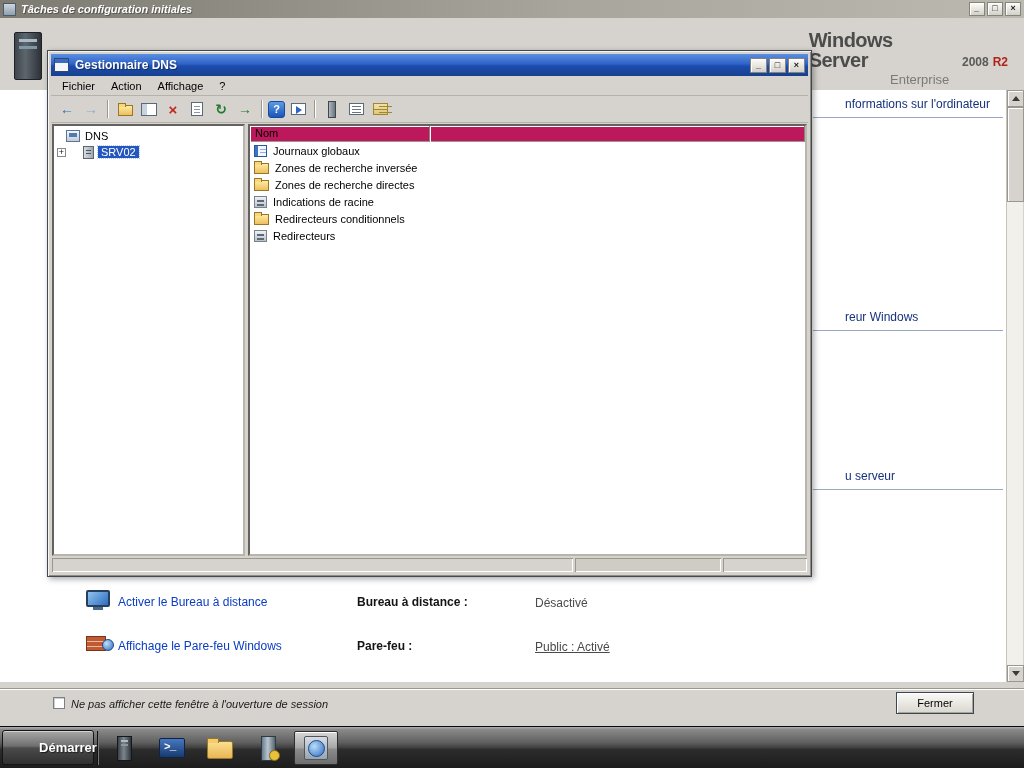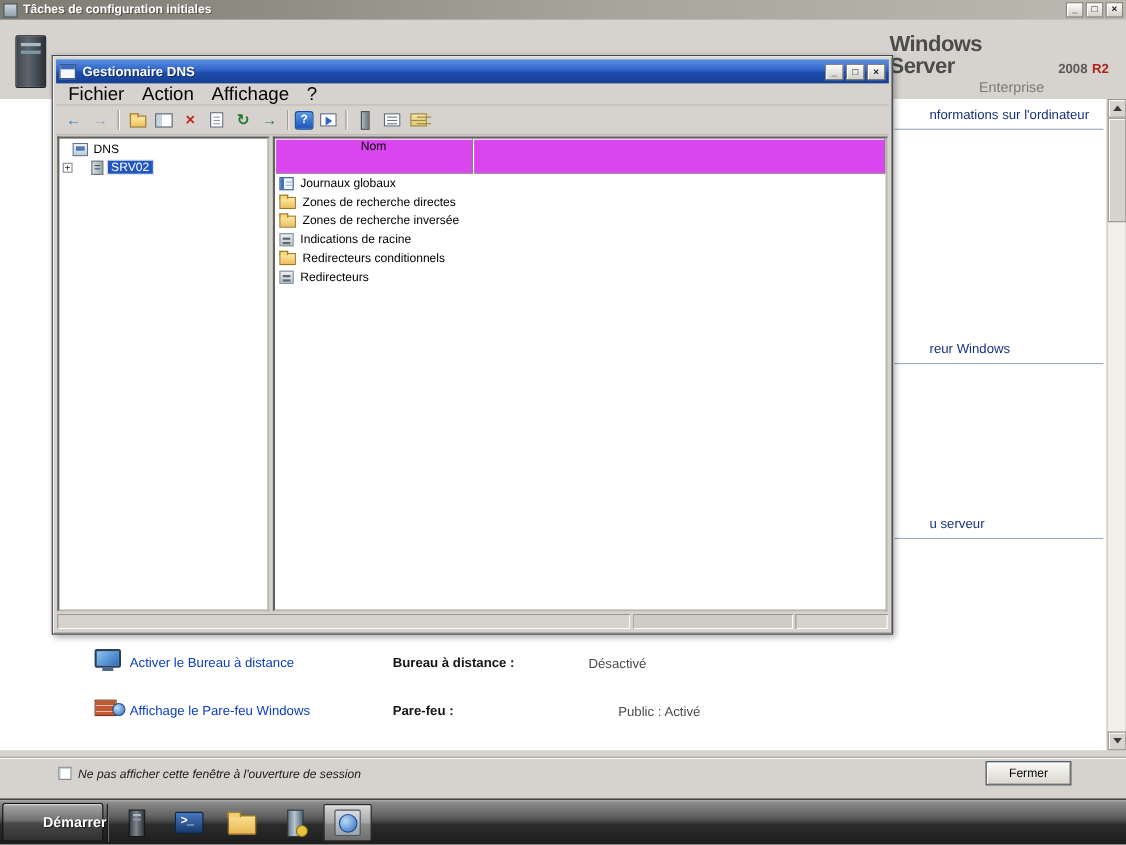--- a/index.html
+++ b/index.html
@@ -4,21 +4,21 @@
 <style>
   * { margin:0; padding:0; box-sizing:border-box; }
   html,body { width:1024px; height:768px; overflow:hidden; }
   body { font-family:"Liberation Sans","DejaVu Sans",sans-serif; font-size:11px; color:#000; }
   .abs { position:absolute; }
   .screen { position:relative; width:1024px; height:768px; background:#d6d3ce; overflow:hidden; }
 
   
   .mw-titlebar { left:0; top:0; width:1024px; height:18px;
     background:linear-gradient(90deg,#7d7a72 0%,#a8a59d 55%,#bcb9b1 100%);
-    display:flex; align-items:center; padding:0 3px; }
+    display:flex; align-items:center; padding:0 3px;font-style:italic; }
   .mw-appicon { width:13px; height:13px; background:linear-gradient(#cdd6de,#8fa0ae); border:1px solid #4a5a66; }
   .mw-title { color:#fff; font-weight:bold; font-size:11px; margin-left:5px; flex:1;
     text-shadow:1px 1px 0 rgba(0,0,0,.35); white-space:nowrap; }
   .ctrl-btn { width:16px; height:14px; background:linear-gradient(#fdfcfa,#d3d0c8);
     border:1px solid #86837b; box-shadow:inset 1px 1px 0 #fff; font-size:9px; line-height:11px;
     text-align:center; margin-left:2px; color:#1a1a1a; font-weight:bold; }
 
   .mw-headerband { left:0; top:18px; width:1024px; height:72px; background:#d6d3ce; }
   .big-server-icon { left:14px; top:32px; width:28px; height:48px;
     background:linear-gradient(90deg,#3f464c,#5d656d 40%,#2c3238); border:1px solid #1d2226; border-radius:2px; }
@@ -83,21 +83,21 @@
     background:linear-gradient(180deg,#5a8fe0 0%,#2f63c8 45%,#1d4cae 55%,#16408f 100%);
     display:flex; align-items:center; padding:0 3px; }
   .dns-appicon { width:15px; height:14px; background:#f4f6f8; border:1px solid #2c4a78; position:relative; }
   .dns-appicon::after { content:""; position:absolute; left:0; top:0; right:0; height:4px; background:#3a6cc0; }
   .dns-title { color:#fff; font-weight:bold; font-size:12px; margin-left:6px; flex:1;
     text-shadow:1px 1px 0 rgba(0,0,0,.4); }
   .dns-ctrl { width:17px; height:15px; line-height:12px; }
 
   .dns-menubar { position:absolute; left:3px; right:3px; top:25px; height:20px; background:#d6d3ce;
     display:flex; align-items:center; padding-left:3px; border-bottom:1px solid #b5b2aa; }
-  .menu-item { padding:2px 8px; font-size:17px; }
+  .menu-item { padding:2px 8px; font-size:11px; }
 
   .dns-toolbar { position:absolute; left:3px; right:3px; top:45px; height:27px; background:#d6d3ce;
     display:flex; align-items:center; gap:2px; padding-left:5px; border-bottom:1px solid #b5b2aa; }
   .tb-icon { width:22px; height:20px; display:flex; align-items:center; justify-content:center;
     font-size:14px; font-weight:bold; }
   .tb-sep { width:2px; height:18px; border-left:1px solid #9a978f; border-right:1px solid #fff; margin:0 3px; }
   .tb-back { color:#2d6fc0; } .tb-fwd { color:#8fa8c6; } .tb-del { color:#c0281e; font-size:15px; }
   .tb-refresh { color:#1f7a2e; } .tb-export { color:#1f7a2e; }
   .tb-help { width:17px; height:17px; border-radius:3px; background:linear-gradient(#5b9be6,#1c55b8);
     border:1px solid #164a9e; color:#fff; font-size:11px; line-height:15px; text-align:center; font-weight:bold; }
@@ -135,21 +135,21 @@
     line-height:7px; text-align:center; color:#222; margin-right:17px; }
   .ic-dnsroot { width:14px; height:12px; background:linear-gradient(#f4f7fa,#c2ccd6); border:1px solid #5c7494;
     position:relative; margin-right:5px; }
   .ic-dnsroot::after { content:""; position:absolute; left:2px; top:2px; right:2px; height:4px; background:#4f7ab2; }
   .ic-server { width:11px; height:13px; background:linear-gradient(90deg,#d8dce2,#9ea8b2); border:1px solid #5a6570;
     position:relative; margin-right:4px; }
   .ic-server::after { content:""; position:absolute; left:2px; top:3px; width:5px; height:1px;
     background:#4a545e; box-shadow:0 3px 0 #4a545e; }
   .tree-selected { background:#2456c0; color:#fff; padding:0 3px; outline:1px dotted #b8c8e8; }
 
-  .list-header { height:32px; display:flex; background:#d946ef; flex:0 0 auto;text-align:center; }
+  .list-header { height:16px; display:flex; background:#be185d; flex:0 0 auto; }
   .col-name { width:180px; padding:1px 5px; border-right:1px solid #86837b;
     box-shadow:inset 1px 1px 0 #fff, inset 0 -1px 0 #9a978f; font-size:11px; }
   .col-rest { flex:1; box-shadow:inset 1px 1px 0 #fff, inset 0 -1px 0 #9a978f; border-right:1px solid #86837b; }
   .list-row { height:17px; display:flex; align-items:center; padding-left:4px; font-size:11px; white-space:nowrap; }
   .row-icon { margin-right:6px; flex:0 0 auto; }
   .ic-log { width:13px; height:12px; background:linear-gradient(90deg,#3e72c4 0 3px,#f2f7ff 3px);
     border:1px solid #2c559c; position:relative; }
   .ic-log::after { content:""; position:absolute; left:5px; top:3px; width:6px; height:1px;
     background:#8fb0d8; box-shadow:0 3px 0 #8fb0d8; }
   .ic-folder { width:15px; height:11px; background:linear-gradient(#ffeaa4,#ecc05c); border:1px solid #9a7628;
@@ -267,21 +267,21 @@
   <a class="abs task-link" style="left:118px; top:595px;">Activer le Bureau à distance</a>
   <span class="abs task-field" style="left:357px; top:595px;">Bureau à distance :</span>
   <span class="abs task-value" style="left:535px; top:596px;">Désactivé</span>
 
   <div class="abs ic-fw" style="left:86px; top:634px;">
       <span class="wall"></span>
       <span class="globe"></span>
     </div>
   <a class="abs task-link" style="left:118px; top:639px;">Affichage le Pare-feu Windows</a>
   <span class="abs task-field" style="left:357px; top:639px;">Pare-feu :</span>
-  <span class="abs task-value" style="left:562px; top:640px;">Public : Activé</span>
+  <span class="abs task-value" style="left:535px; top:640px;text-decoration:underline;">Public : Activé</span>
 
   <div class="abs mw-scrollbar">
     <span class="sb-btn sb-up"></span>
     <span class="sb-thumb"></span>
     <span class="sb-btn sb-down"></span>
   </div>
 
   <div class="abs mw-footer-line"></div>
   <span class="abs mw-checkbox"></span>
   <span class="abs mw-checkbox-label">Ne pas afficher cette fenêtre à l'ouverture de session</span>
@@ -354,25 +354,25 @@
         <div class="list-header">
           <span class="col-name">Nom</span>
           <span class="col-rest"></span>
         </div>
         <div class="list-row">
           <i class="row-icon ic-log"></i>
           <span>Journaux globaux</span>
         </div>
         <div class="list-row">
           <i class="row-icon ic-folder"></i>
+          <span>Zones de recherche inversée</span>
+        </div>
+        <div class="list-row">
+          <i class="row-icon ic-folder"></i>
           <span>Zones de recherche directes</span>
-        </div>
-        <div class="list-row">
-          <i class="row-icon ic-folder"></i>
-          <span>Zones de recherche inversée</span>
         </div>
         <div class="list-row">
           <i class="row-icon ic-gear"></i>
           <span>Indications de racine</span>
         </div>
         <div class="list-row">
           <i class="row-icon ic-folder"></i>
           <span>Redirecteurs conditionnels</span>
         </div>
         <div class="list-row">

